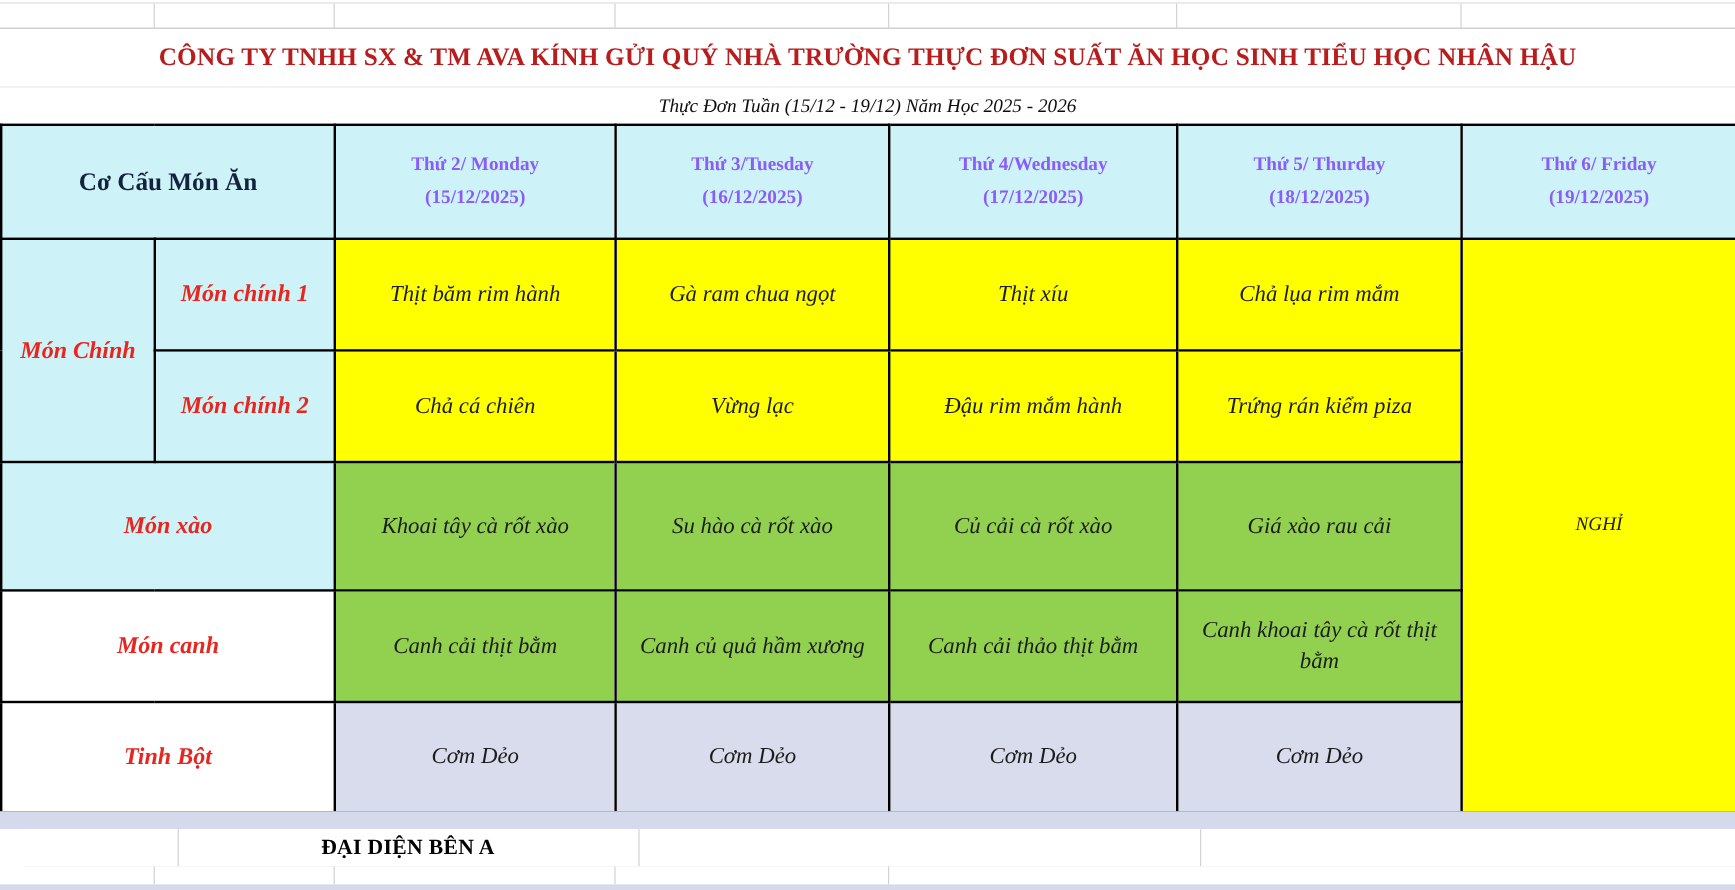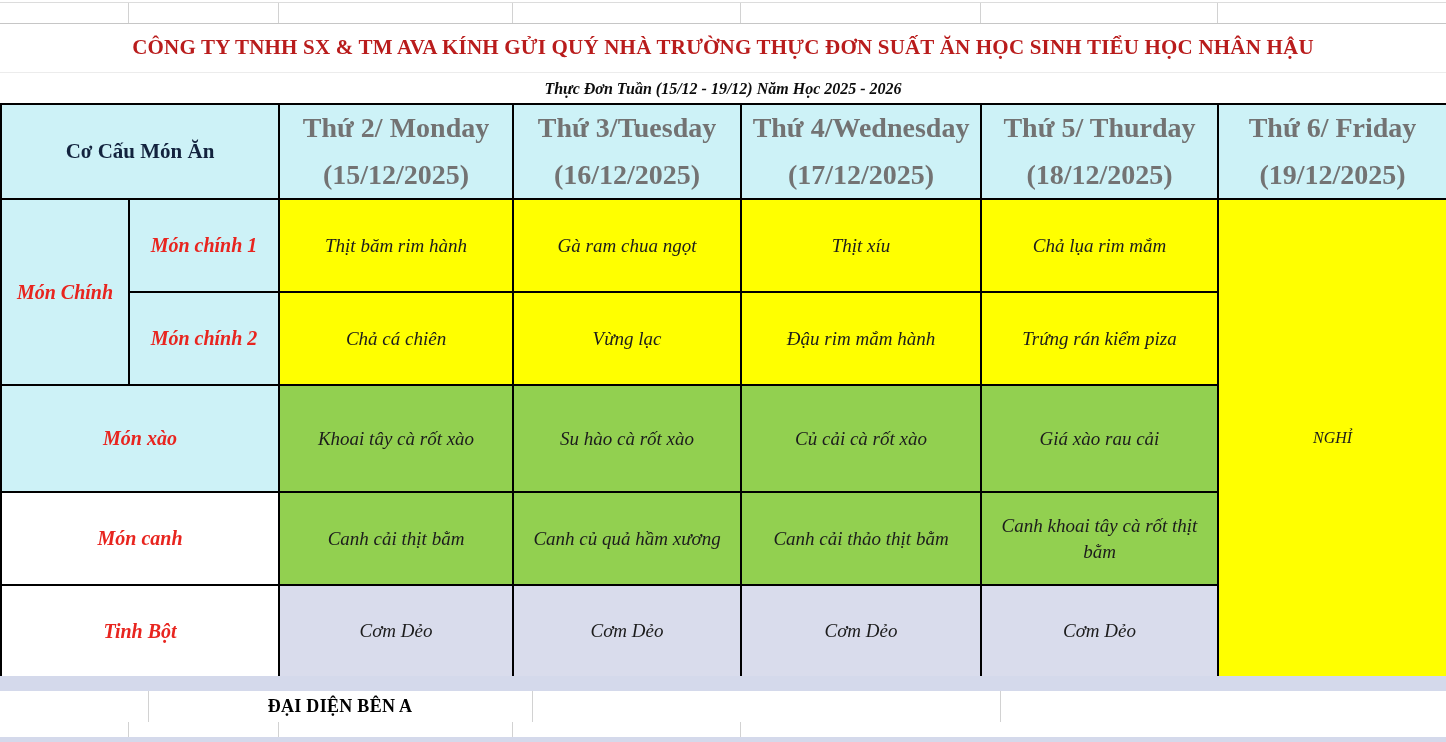--- a/index.html
+++ b/index.html
@@ -10,21 +10,21 @@
   
   .grid-strip { position:absolute; left:0; top:2px; width:1446px; height:20px;
     border-top:1px solid #dcdcdc; border-bottom:1px solid #c6c6c6; }
   .vline { position:absolute; top:0; bottom:0; width:1px; background:#d2d2d2; }
 
   .title-row { position:absolute; top:22px; left:0; width:1446px; height:50px;
     display:flex; align-items:center; justify-content:center;
     font-weight:bold; font-size:21px; color:#b91c1c; letter-spacing:.2px; }
   .subtitle-row { position:absolute; top:72px; left:0; width:1446px; height:31px;
     display:flex; align-items:center; justify-content:center;
-    font-weight:bold; font-style:italic; font-size:16px; color:#0d0d0d;
+    font-weight:normal; font-style:italic; font-size:16px; color:#0d0d0d;
     border-top:1px solid #ececec; }
 
   table.menu { position:absolute; top:103px; left:0; width:1446px;
     border-collapse:collapse; table-layout:fixed; }
   table.menu th, table.menu td {
     border:2px solid #000; text-align:center; vertical-align:middle; padding:0 6px;
     overflow:hidden;
   }
   tr.hdr    { height:95px; }
   tr.r-mc1  { height:93px; }
@@ -33,21 +33,21 @@
   tr.r-canh { height:93px; }
   tr.r-tb   { height:92px; }
 
   .bg-cyan   { background:#cdf2f7; }
   .bg-yellow { background:#ffff00; }
   .bg-green  { background:#92d050; }
   .bg-lav    { background:#d9dcec; }
   .bg-white  { background:#ffffff; }
 
   .corner { color:#13233e; font-size:21px; font-weight:bold; }
-  .day-h  { color:#737373; font-size:28px; font-weight:bold; line-height:1.65; }
+  .day-h  { color:#8b5cf6; font-size:16px; font-weight:bold; line-height:1.65; }
   .lbl    { color:#e8251f; font-weight:bold; font-style:italic; font-size:20px; }
   .dish   { font-style:italic; font-size:19px; color:#1c1c1c; line-height:1.35; }
   .nghi   { font-style:italic; font-size:16px; color:#1c1c1c; }
   .dot-b  { border-bottom:1px dotted #4a4a4a !important; }
   .solid-b{ border-bottom:2px solid #000 !important; }
 
   .strip { position:absolute; left:0; width:1446px; background:#d4d9eb; }
   .strip-top { top:676px; height:15px; }
   .strip-bottom { top:737px; height:5px; }
   .footer-row { position:absolute; top:691px; left:0; width:1446px; height:31px;

